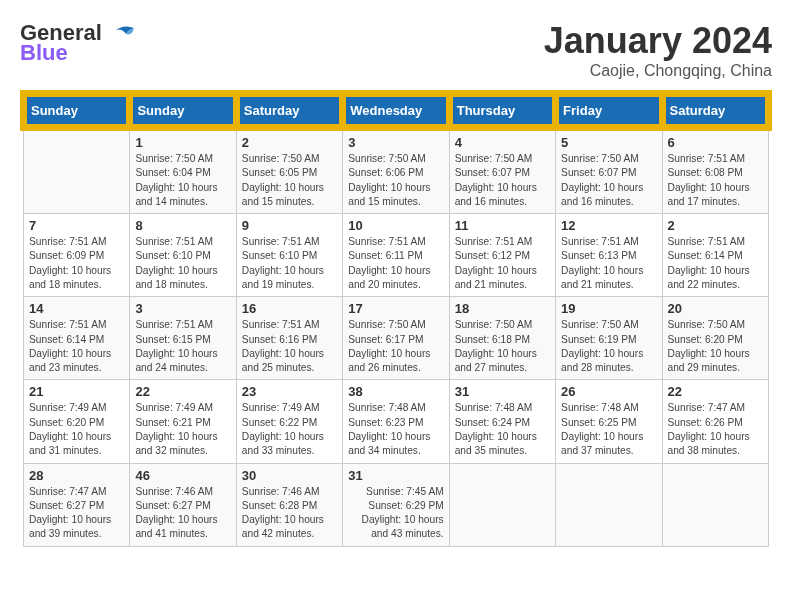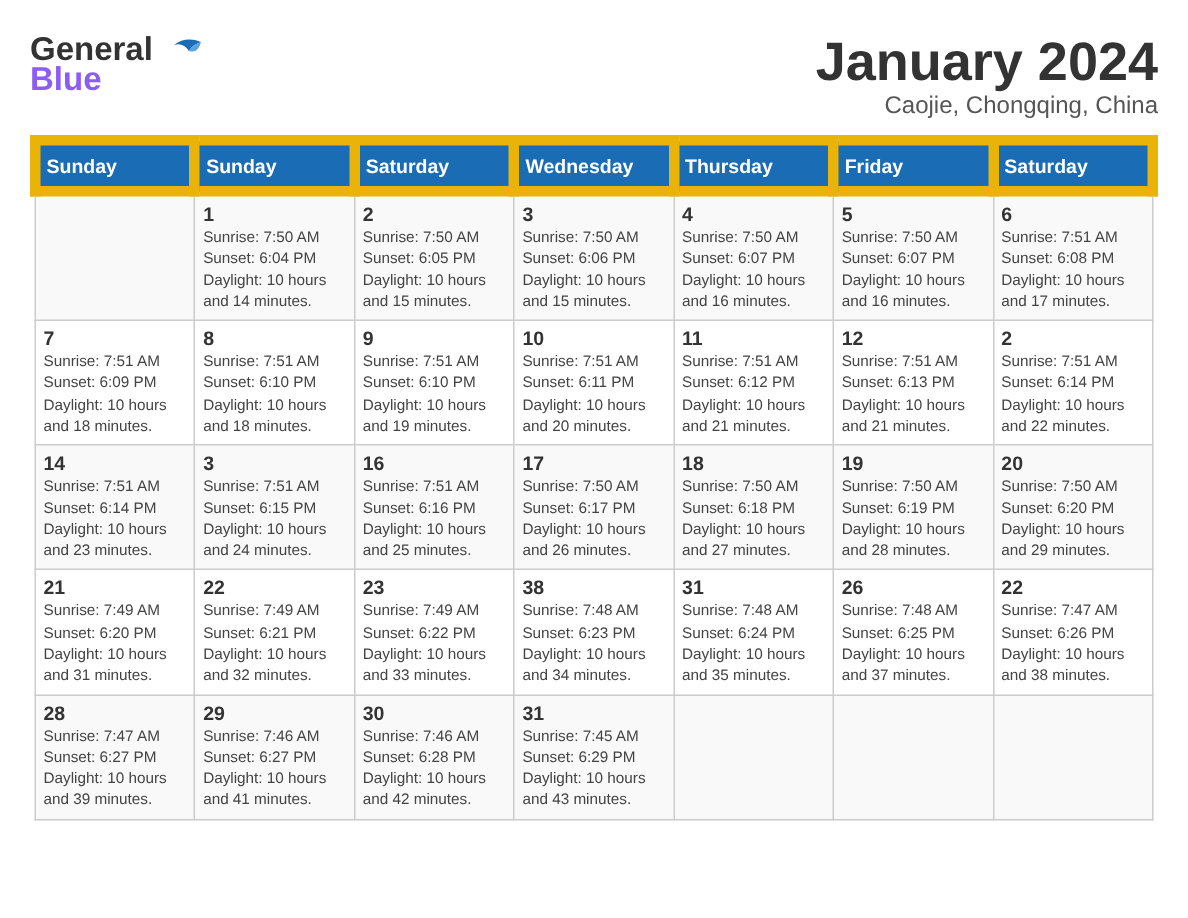--- a/index.html
+++ b/index.html
@@ -312,36 +312,36 @@
       </tr>
       <tr>
         <td>
           <span class="day-num">28</span>
           <div class="day-info" style="white-space: pre-line;">Sunrise: 7:47 AM
 Sunset: 6:27 PM
 Daylight: 10 hours
 and 39 minutes.</div>
         </td>
         <td>
-          <span class="day-num">29</span>
+          <span class="day-num">46</span>
           <div class="day-info" style="white-space: pre-line;">Sunrise: 7:46 AM
 Sunset: 6:27 PM
 Daylight: 10 hours
 and 41 minutes.</div>
         </td>
         <td>
           <span class="day-num">30</span>
           <div class="day-info" style="white-space: pre-line;">Sunrise: 7:46 AM
 Sunset: 6:28 PM
 Daylight: 10 hours
 and 42 minutes.</div>
         </td>
         <td>
           <span class="day-num">31</span>
-          <div class="day-info" style="white-space: pre-line;">Sunrise: 7:45 AM
+          <div class="day-info" style="white-space: pre-line; text-align: right;">Sunrise: 7:45 AM
 Sunset: 6:29 PM
 Daylight: 10 hours
 and 43 minutes.</div>
         </td>
         <td></td>
         <td></td>
         <td></td>
       </tr>
     </tbody>
 </table>

